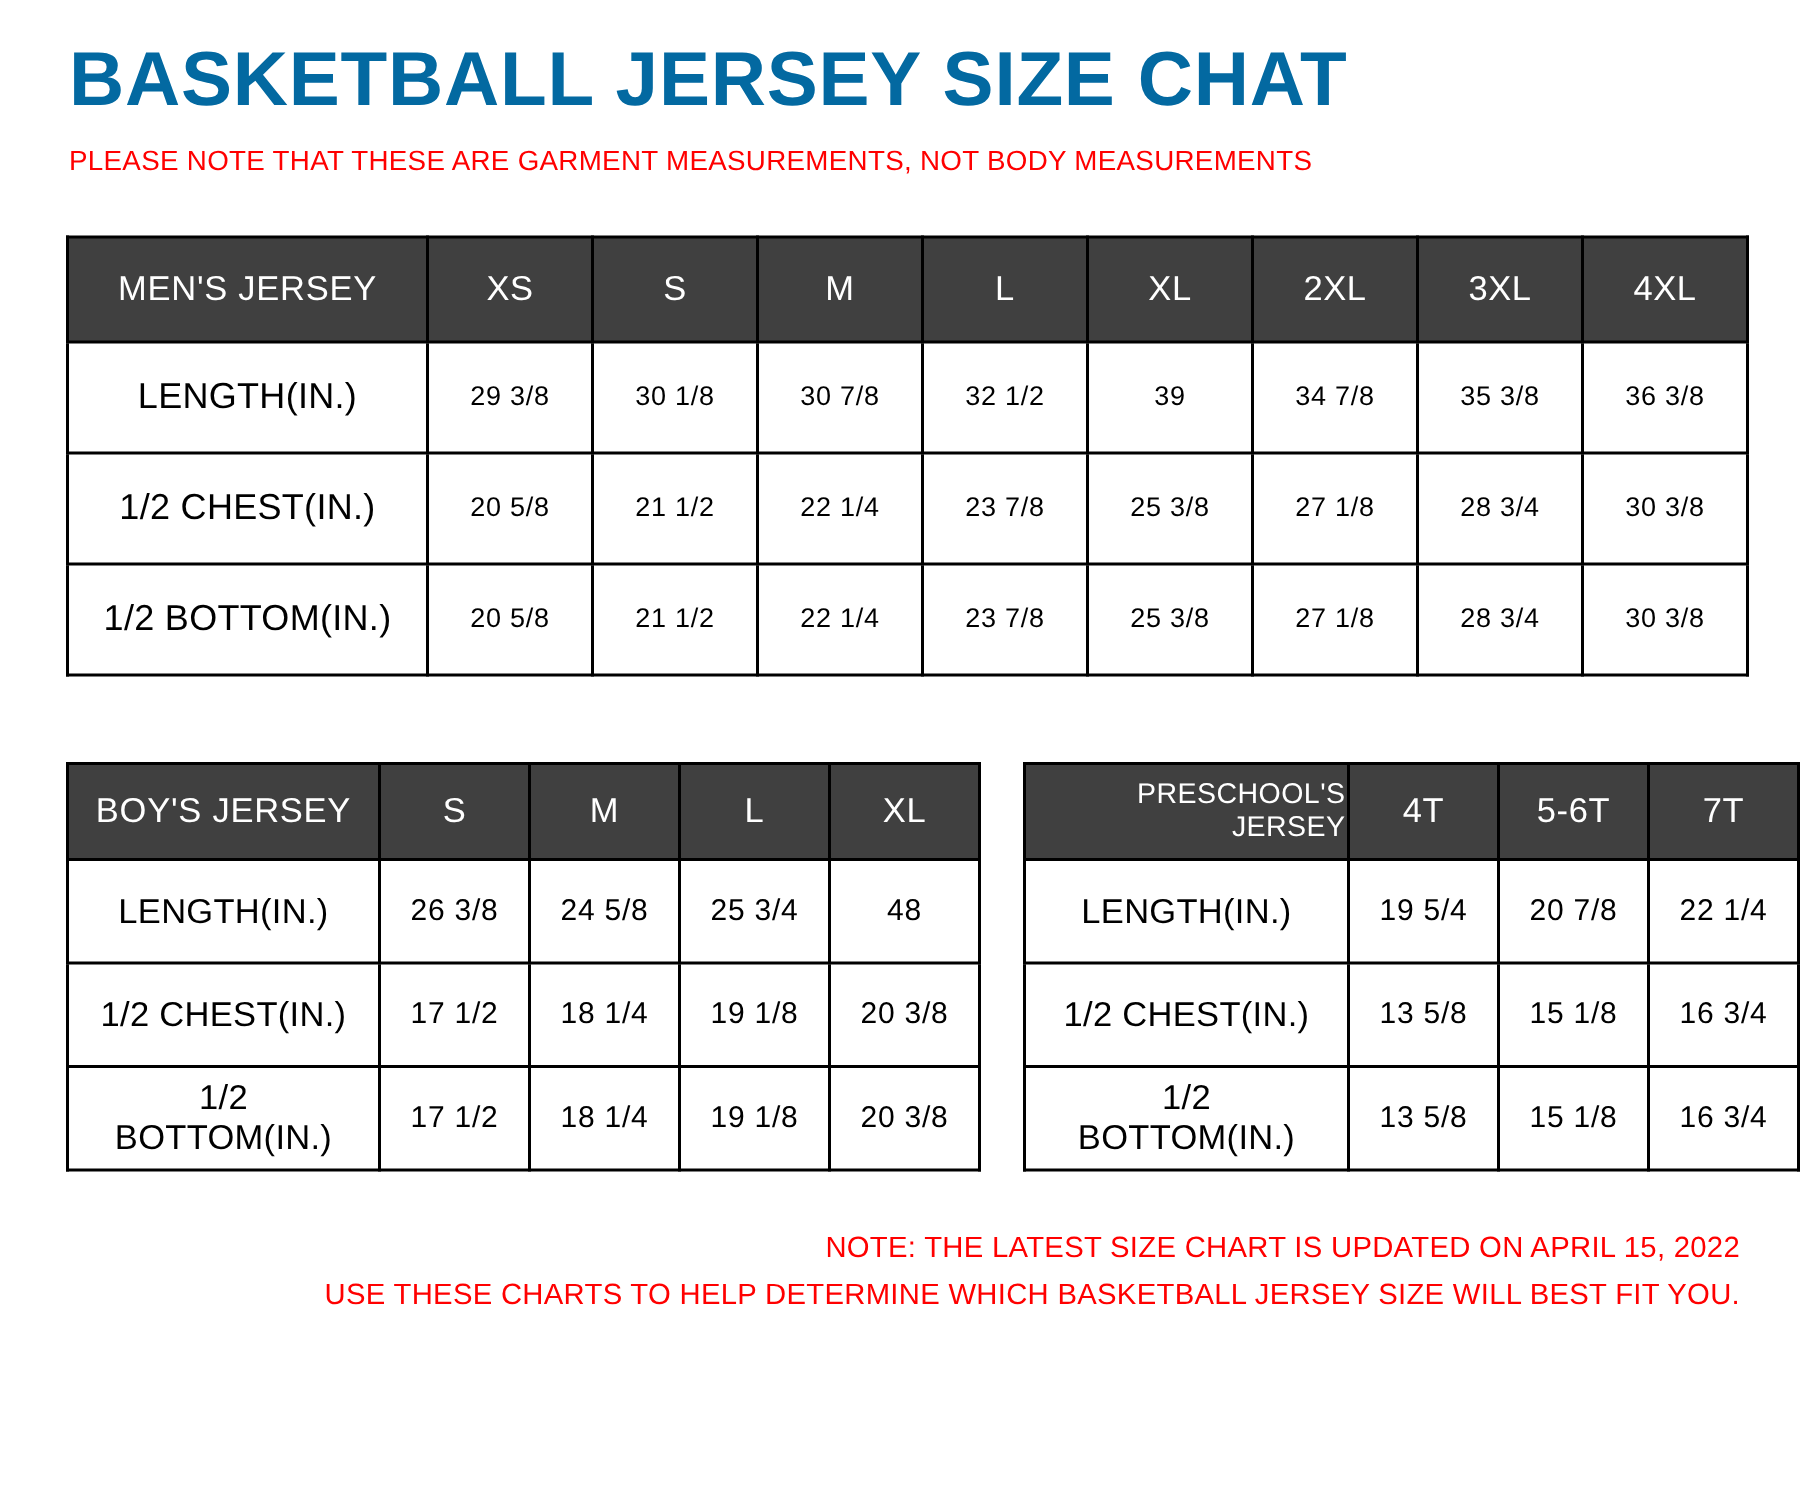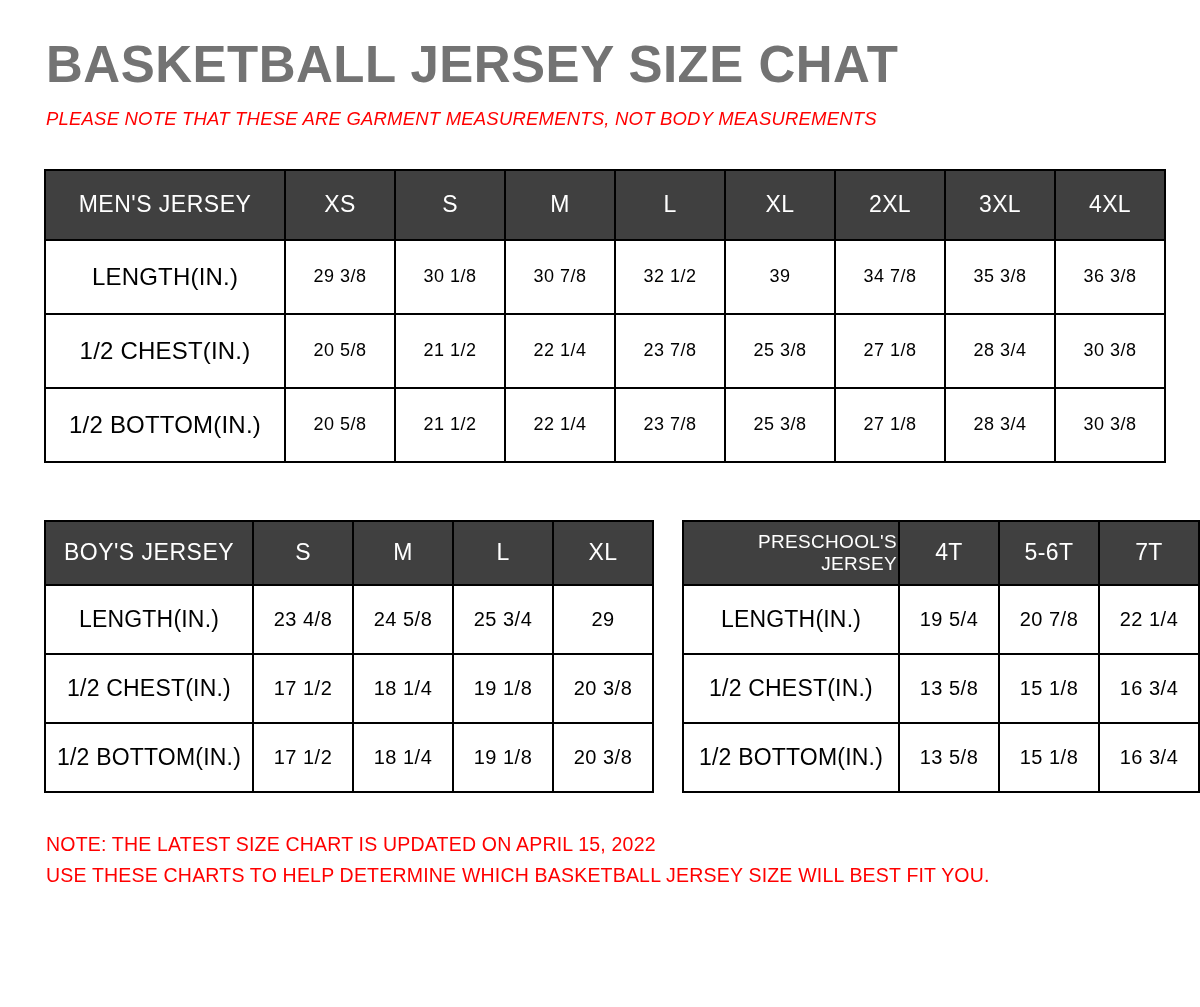--- a/index.html
+++ b/index.html
@@ -19,32 +19,31 @@
     width: 1200px;
     height: 1007px;
     box-sizing: border-box;
     padding: 22px 40px 0 44px;
   }
   .title {
     font-size: 51px;
     font-weight: bold;
     letter-spacing: 0.5px;
     line-height: 1.05;
-    margin: 16px 0 14px 2px;
-    color: #737373;
+    margin: 4px 0 14px 2px;
+    color: #0369a1;
     white-space: nowrap;
   }
   .note-top {
     color: #ff0000;
     font-size: 18.5px;
     line-height: 1.42;
     letter-spacing: 0.2px;
     margin: 0 0 0 2px;
     max-width: 860px;
-    font-style: italic;
   }
   
   table {
     border-collapse: collapse;
     table-layout: fixed;
   }
   table td, table th {
     border: 2px solid #000000;
     text-align: center;
     vertical-align: middle;
@@ -59,21 +58,21 @@
     height: 66px;
   }
   .hdr-label {
     font-size: 23px;
     letter-spacing: 0.5px;
   }
   .row-label {
     font-size: 24px;
     letter-spacing: 0.2px;
     height: 72px;
-    padding: 0 6px;
+    padding: 0 19px;
   }
   .val-cell {
     font-size: 18px;
     letter-spacing: 0.5px;
   }
 
   
   #mens-table-wrap {
     margin-top: 37px;
   }
@@ -106,20 +105,21 @@
   .lower .row-label { height: 67px; font-size: 23px; }
   .lower .val-cell { font-size: 20px; }
 
   .notes-bottom {
     margin-top: 36px;
     margin-left: 2px;
     color: #ff0000;
     font-size: 19.5px;
     line-height: 1.62;
     letter-spacing: 0.2px;
+    text-align: right;
   }
 </style>
 </head>
 <body>
 
 <div class="page">
 
   <h1 class="title">BASKETBALL JERSEY SIZE CHAT</h1>
 
   <p class="note-top">PLEASE NOTE THAT THESE ARE GARMENT MEASUREMENTS, NOT BODY MEASUREMENTS</p>
@@ -203,24 +203,24 @@
           <th class="hdr-cell hdr-label">BOY'S JERSEY</th>
           <th class="hdr-cell">S</th>
           <th class="hdr-cell">M</th>
           <th class="hdr-cell">L</th>
           <th class="hdr-cell">XL</th>
         </tr>
       </thead>
       <tbody>
         <tr>
           <td class="row-label">LENGTH(IN.)</td>
-          <td class="val-cell">23  4/8</td>
+          <td class="val-cell">26  3/8</td>
           <td class="val-cell">24  5/8</td>
           <td class="val-cell">25  3/4</td>
-          <td class="val-cell">29</td>
+          <td class="val-cell">48</td>
         </tr>
         <tr>
           <td class="row-label">1/2  CHEST(IN.)</td>
           <td class="val-cell">17  1/2</td>
           <td class="val-cell">18  1/4</td>
           <td class="val-cell">19  1/8</td>
           <td class="val-cell">20  3/8</td>
         </tr>
         <tr>
           <td class="row-label">1/2  BOTTOM(IN.)</td>

